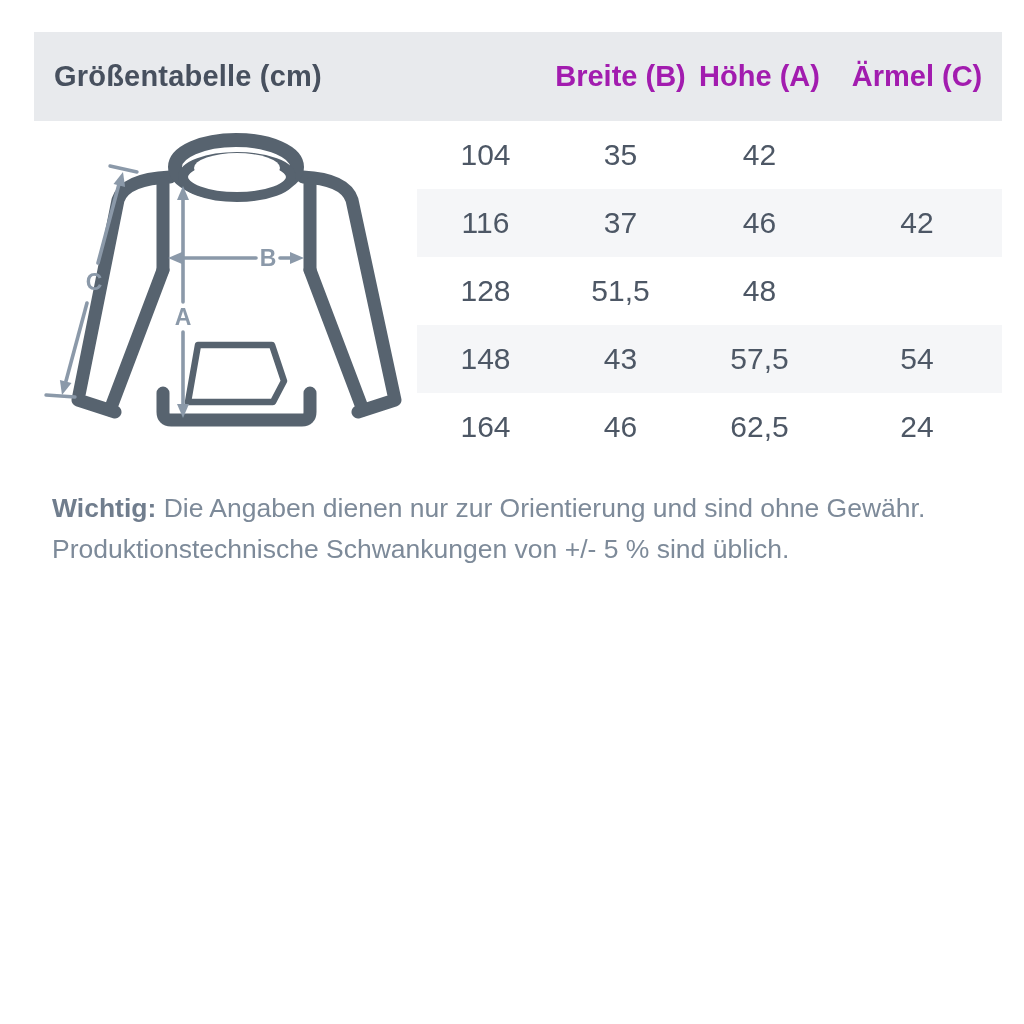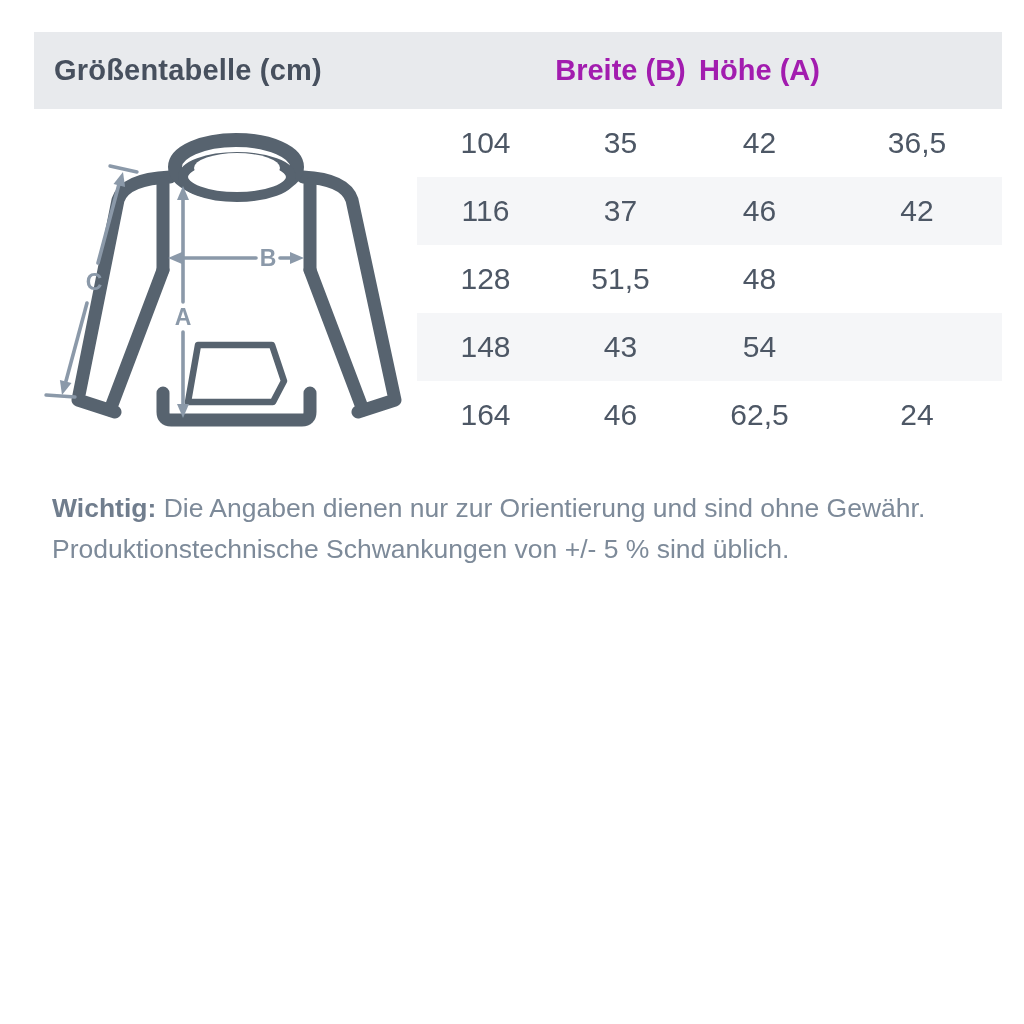--- a/index.html
+++ b/index.html
@@ -4,21 +4,21 @@
 <style>
   html,body{margin:0;padding:0;background:#ffffff;}
   .sheet{
     position:relative;width:1024px;height:1024px;background:#ffffff;overflow:hidden;
     font-family:"Liberation Sans","DejaVu Sans",sans-serif;
   }
   
   .size-table{position:absolute;left:34px;top:32px;width:968px;}
   .thead{
     display:grid;grid-template-columns:383px 137px 133px 145px 170px;
-    height:77px;align-items:center;background:#e8eaed;
+    height:89px;align-items:center;background:#e8eaed;
   }
   .table-title{
     grid-column:1 / span 2;padding-left:20px;
     font-size:29px;font-weight:bold;color:#47505e;letter-spacing:0.2px;
   }
   .th{font-size:29px;font-weight:bold;color:#a21caf;text-align:center;white-space:nowrap;}
   .trow{
     display:grid;grid-template-columns:383px 137px 133px 145px 170px;
     height:68px;align-items:center;
   }
@@ -37,42 +37,43 @@
 </head>
 <body>
 
 <div class="sheet">
 
   <div class="size-table">
     <div class="thead">
       <div class="table-title">Größentabelle (cm)</div>
       <div class="th">Breite (B)</div>
       <div class="th">Höhe (A)</div>
+      <div class="th">Ärmel (C)</div>
     </div>
 
     <div class="trow">
       <div class="td size">104</div>
       <div class="td">35</div>
       <div class="td">42</div>
-      <div class="td">36,5</div>
     </div>
     <div class="trow alt">
       <div class="td size">116</div>
       <div class="td">37</div>
       <div class="td">46</div>
       <div class="td">42</div>
     </div>
     <div class="trow">
       <div class="td size">128</div>
       <div class="td">51,5</div>
       <div class="td">48</div>
     </div>
     <div class="trow alt">
       <div class="td size">148</div>
       <div class="td">43</div>
+      <div class="td">57,5</div>
       <div class="td">54</div>
     </div>
     <div class="trow">
       <div class="td size">164</div>
       <div class="td">46</div>
       <div class="td">62,5</div>
       <div class="td">24</div>
     </div>
   </div>
 

